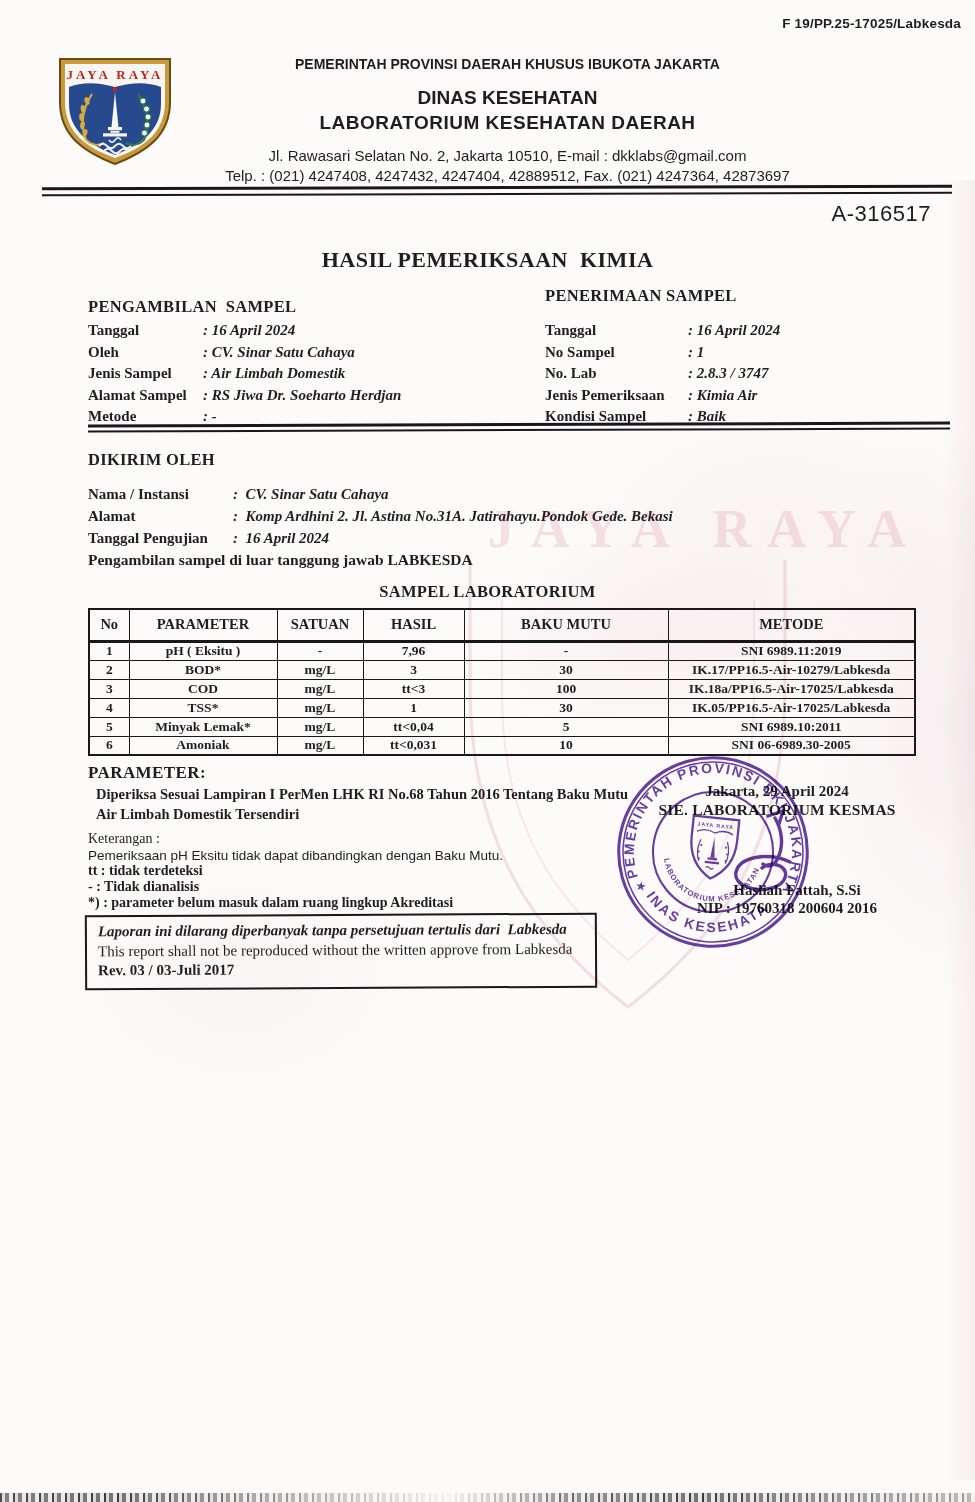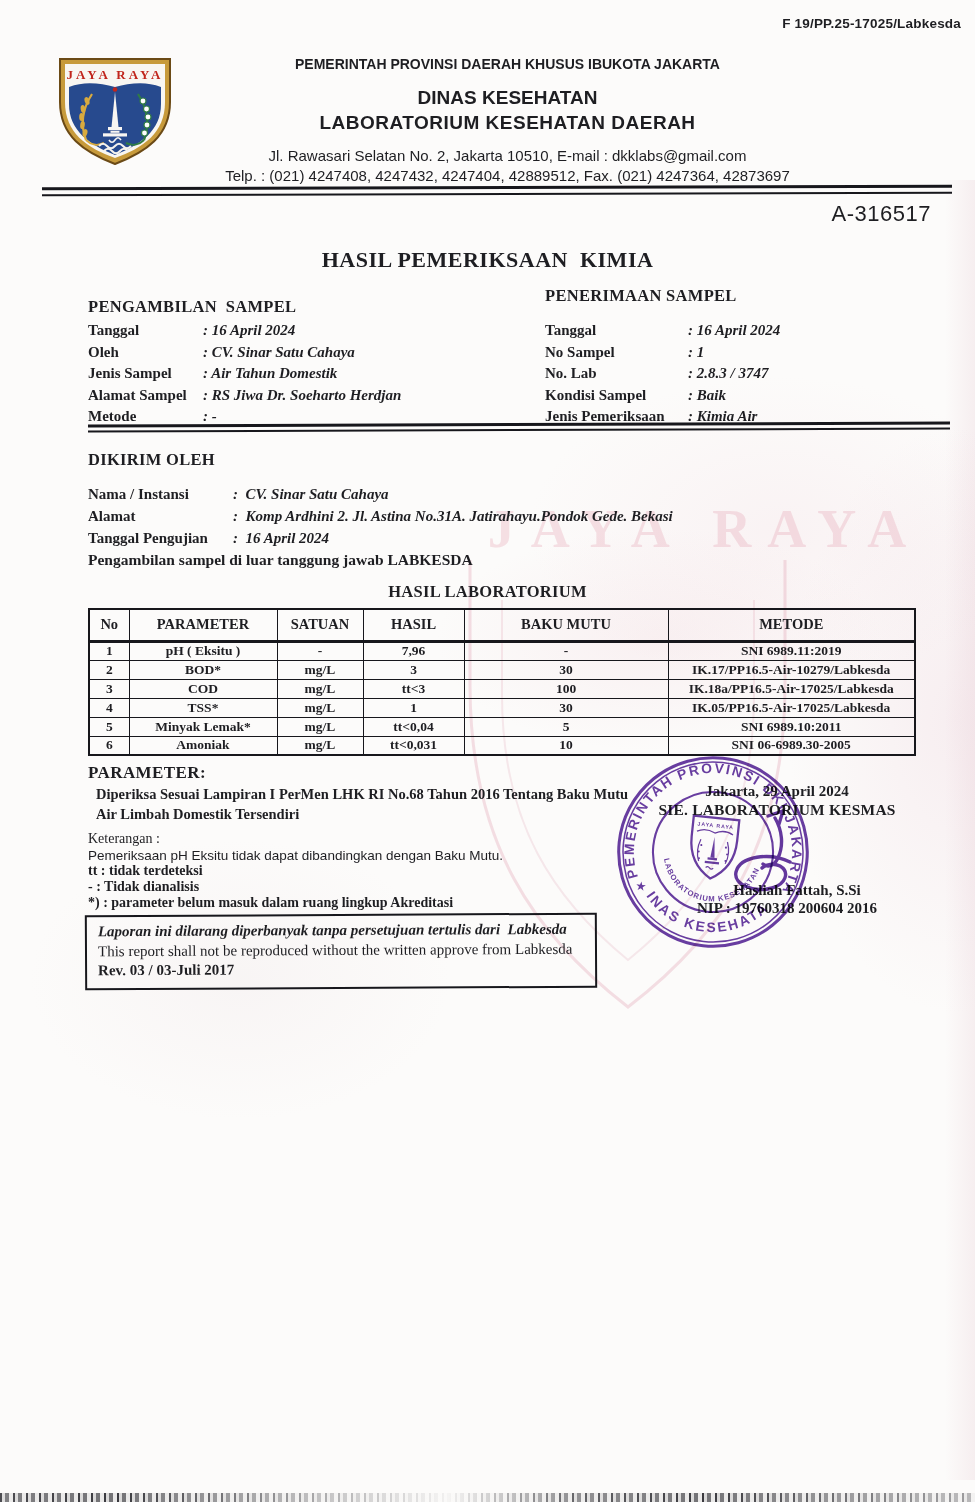--- a/index.html
+++ b/index.html
@@ -183,21 +183,21 @@
     <div class="row">
         <span class="lbl">Tanggal</span>
         <span class="val">: 16 April 2024</span>
       </div>
     <div class="row">
         <span class="lbl">Oleh</span>
         <span class="val">: CV. Sinar Satu Cahaya</span>
       </div>
     <div class="row">
         <span class="lbl">Jenis Sampel</span>
-        <span class="val">: Air Tahun Domestik</span>
+        <span class="val">: Air Limbah Domestik</span>
       </div>
     <div class="row">
         <span class="lbl">Alamat Sampel</span>
         <span class="val">: RS Jiwa Dr. Soeharto Herdjan</span>
       </div>
     <div class="row">
         <span class="lbl">Metode</span>
         <span class="val">: -</span>
       </div>
   </div>
@@ -210,27 +210,27 @@
       </div>
     <div class="row">
         <span class="lbl">No Sampel</span>
         <span class="val">: 1</span>
       </div>
     <div class="row">
         <span class="lbl">No. Lab</span>
         <span class="val">: 2.8.3 / 3747</span>
       </div>
     <div class="row">
+        <span class="lbl">Jenis Pemeriksaan</span>
+        <span class="val">: Kimia Air</span>
+      </div>
+    <div class="row">
         <span class="lbl">Kondisi Sampel</span>
         <span class="val">: Baik</span>
       </div>
-    <div class="row">
-        <span class="lbl">Jenis Pemeriksaan</span>
-        <span class="val">: Kimia Air</span>
-      </div>
   </div>
 
   <div class="abs rule rule2"></div>
 
   <div class="abs sec-head sender-head">DIKIRIM OLEH</div>
   <div class="abs kv sender-rows">
     <div class="row">
         <span class="lbl">Nama / Instansi</span>
         <span class="val">:  CV. Sinar Satu Cahaya</span>
       </div>
@@ -238,21 +238,21 @@
         <span class="lbl">Alamat</span>
         <span class="val">:  Komp Ardhini 2. Jl. Astina No.31A. Jatirahayu.Pondok Gede. Bekasi</span>
       </div>
     <div class="row">
         <span class="lbl">Tanggal Pengujian</span>
         <span class="val">:  16 April 2024</span>
       </div>
   </div>
   <div class="abs sender-note">Pengambilan sampel di luar tanggung jawab LABKESDA</div>
 
-  <div class="abs results-head">HASIL LABORATORIUM</div>
+  <div class="abs results-head">SAMPEL LABORATORIUM</div>
   <table class="results">
     <colgroup>
         <col class="c-no">
         <col class="c-param">
         <col class="c-sat">
         <col class="c-hasil">
         <col class="c-baku">
         <col class="c-met">
       </colgroup>
     <thead>

